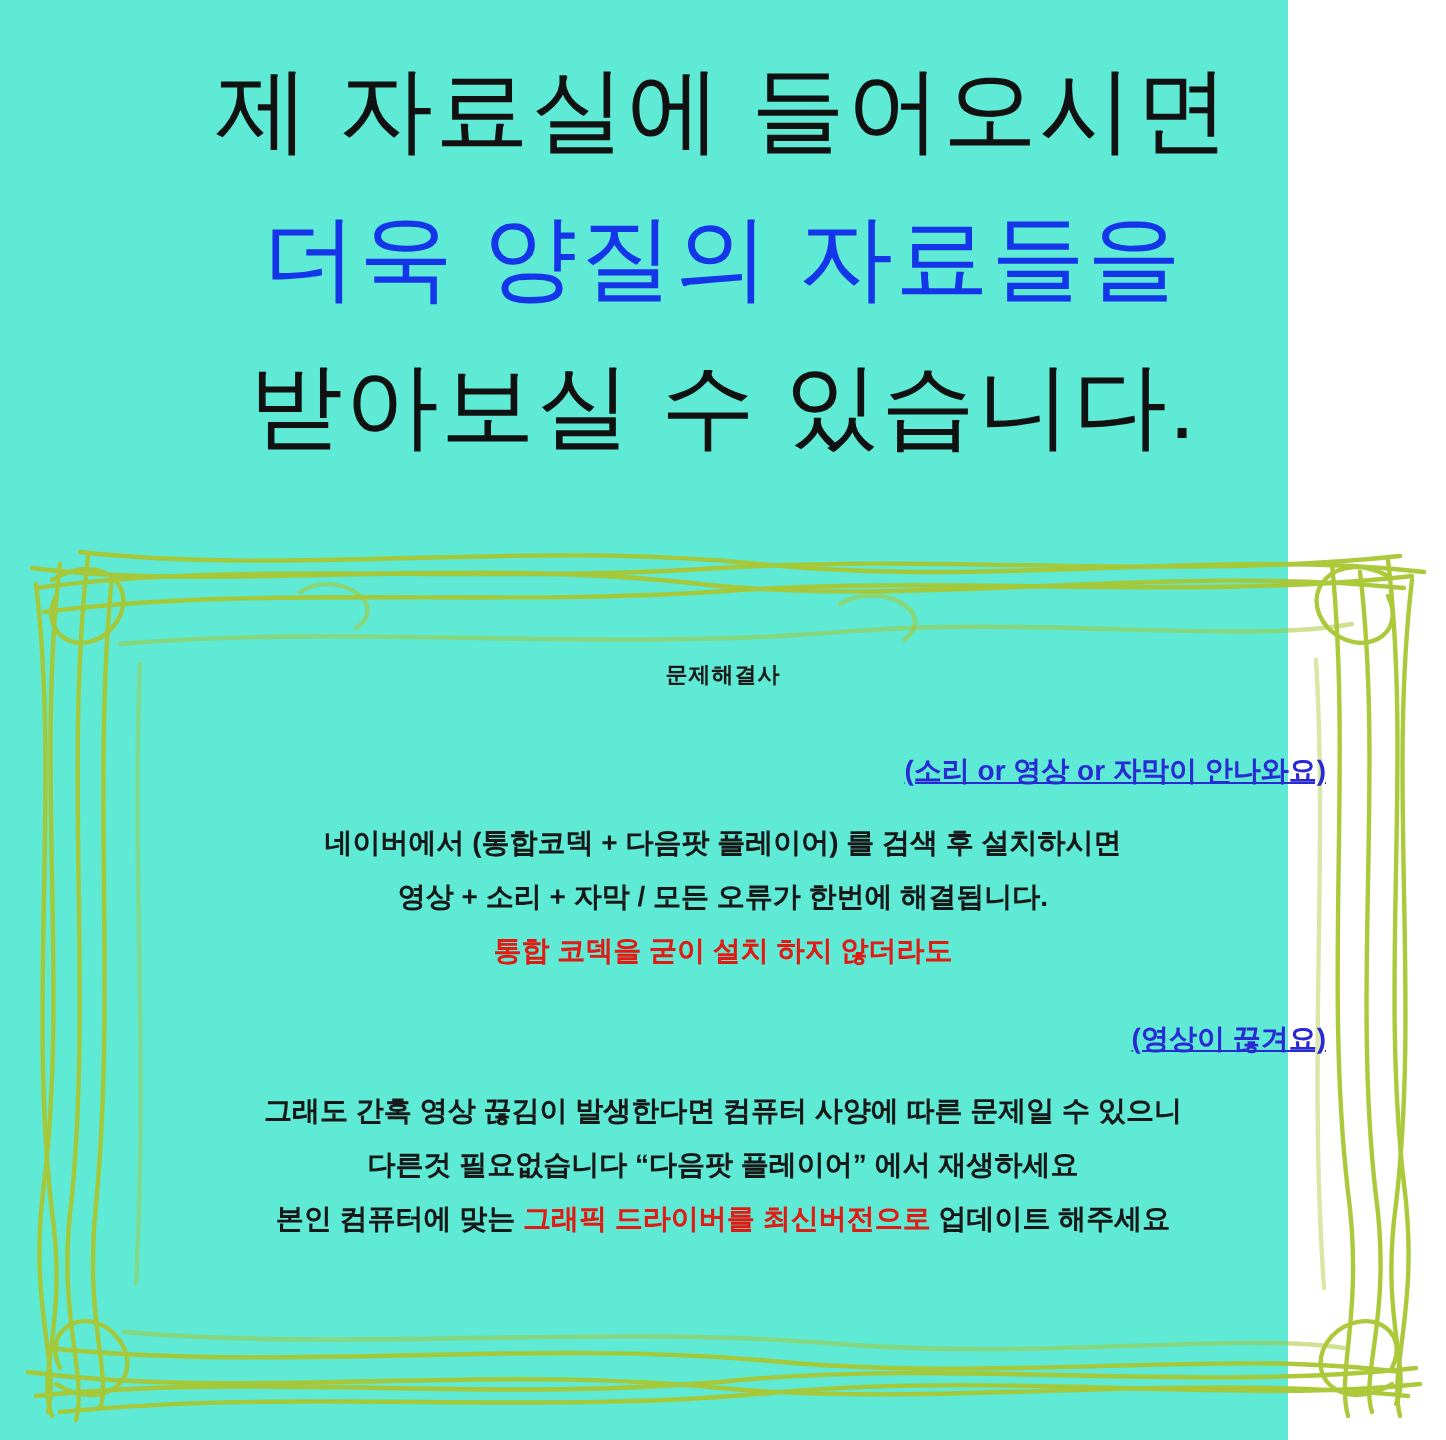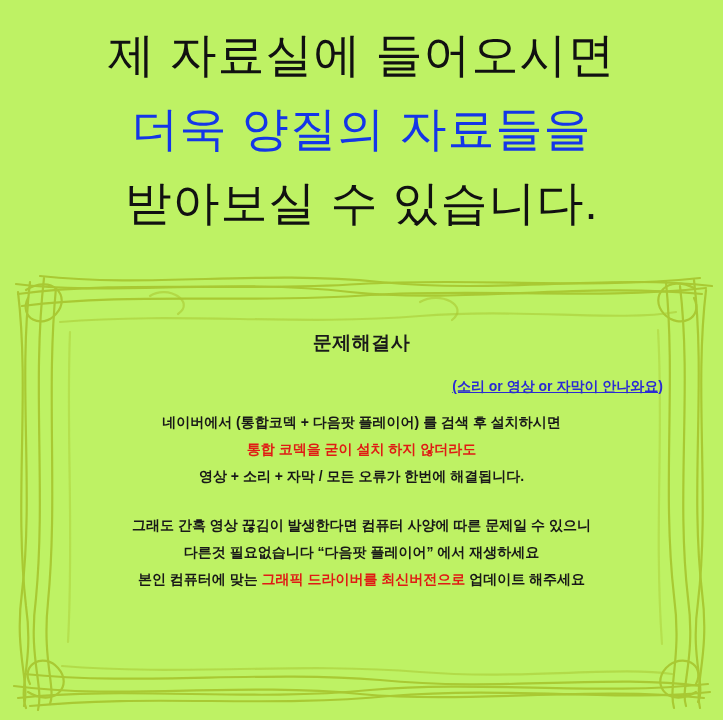--- a/index.html
+++ b/index.html
@@ -8,23 +8,23 @@
   }
   body {
     width: 723px;
     height: 720px;
     background: #ffffff;
     font-family: "Liberation Sans", sans-serif;
     overflow: hidden;
   }
   .page {
     position: relative;
-    width: 723px;
+    width: 644px;
     height: 720px;
-    background: #bef264;
+    background: #5eead4;
   }
 
   
   .headline {
     position: absolute;
     top: 18px;
     left: 0;
     width: 723px;
     text-align: center;
   }
@@ -56,25 +56,25 @@
 
   
   .note {
     position: absolute;
     left: 60px;
     top: 330px;
     width: 603px;
     text-align: center;
   }
   .note-title {
-    font-size: 19px;
+    font-size: 11px;
     color: #1a1a1a;
     font-weight: 700;
     letter-spacing: 0.5px;
-    margin-bottom: 22px;
+    margin-bottom: 32px;
     font-family: Liberation Mono, monospace;
   }
   .note-sub {
     font-size: 14px;
     color: #2a2ad4;
     font-weight: 700;
     text-decoration: underline;
     margin-bottom: 13px;
     text-align: right;
   }
@@ -145,25 +145,26 @@
         <path d="M150,34 C168,22 196,40 178,52" opacity="0.6"></path>
       </g>
     </svg>
   </div>
 
   <div class="note">
     <div class="note-title">문제해결사</div>
 
     <div class="note-sub">(소리 or 영상 or 자막이 안나와요)</div>
     <div class="note-line">네이버에서 (통합코덱 + 다음팟 플레이어) 를 검색 후 설치하시면</div>
+    <div class="note-line">영상 + 소리 + 자막 / 모든 오류가 한번에 해결됩니다.</div>
     <div class="note-line red">통합 코덱을 굳이 설치 하지 않더라도</div>
-    <div class="note-line">영상 + 소리 + 자막 / 모든 오류가 한번에 해결됩니다.</div>
 
     <div class="note-gap"></div>
 
+    <div class="note-sub">(영상이 끊겨요)</div>
     <div class="note-line">그래도 간혹 영상 끊김이 발생한다면 컴퓨터 사양에 따른 문제일 수 있으니</div>
     <div class="note-line">다른것 필요없습니다  “다음팟 플레이어” 에서 재생하세요</div>
     <div class="note-line">
       <span class="seg-black">본인 컴퓨터에 맞는 </span><span class="seg-red">그래픽 드라이버를 최신버전으로</span><span class="seg-black"> 업데이트 해주세요</span>
     </div>
   </div>
 
 </div>
 
 </body></html>

